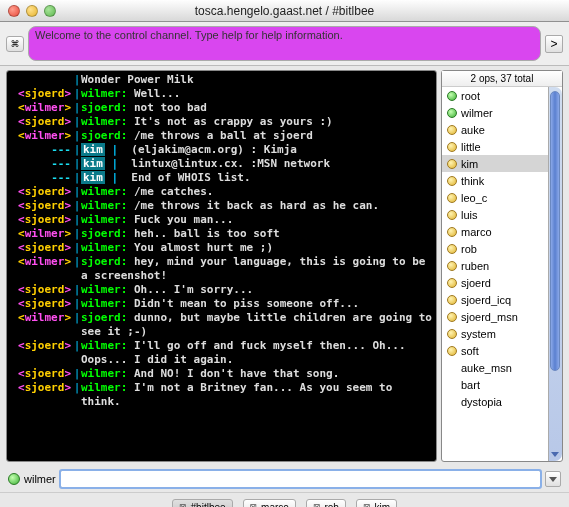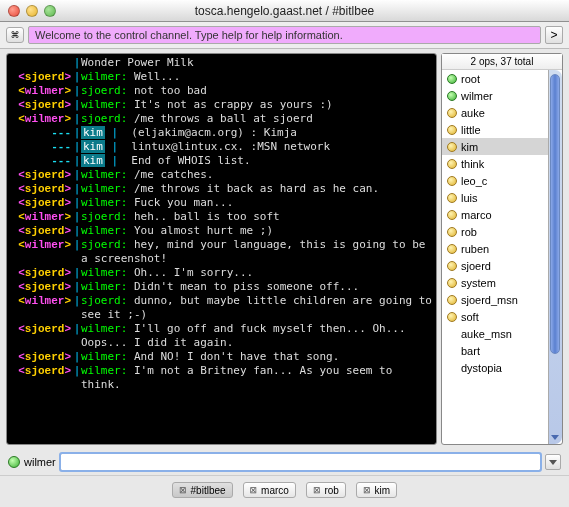--- a/index.html
+++ b/index.html
@@ -6,29 +6,29 @@
   body { font-family: "Lucida Grande", sans-serif; font-size: 11px; background: #e8e8e8; width: 569px; height: 507px; overflow: hidden; }
   .titlebar { height: 22px; background: linear-gradient(#fefefe, #d8d8d8); border-bottom: 1px solid #909090; display: flex; align-items: center; padding: 0 8px; position: relative; }
   .traffic { display: flex; gap: 6px; position: absolute; left: 8px; }
   .tl { width: 12px; height: 12px; border-radius: 50%; border: 1px solid rgba(0,0,0,.25); }
   .tl.r { background: radial-gradient(circle at 35% 35%, #ff9e8e, #e8493a); }
   .tl.y { background: radial-gradient(circle at 35% 35%, #ffe08a, #e6b42f); }
   .tl.g { background: radial-gradient(circle at 35% 35%, #a8e49a, #5fb84f); }
   .title { flex: 1; text-align: center; font-size: 12px; color: #222; }
   .inputrow { display: flex; align-items: center; gap: 4px; padding: 4px 6px; background: #eee; border-bottom: 1px solid #bbb; }
   .smallicon { width: 18px; height: 16px; border: 1px solid #aaa; border-radius: 3px; background: linear-gradient(#fff,#e0e0e0); display: flex; align-items: center; justify-content: center; font-size: 9px; }
-  .welcome { flex: 1; height: 18px; border: 1px solid #aaa; border-radius: 2px; background: #f0abfc; padding: 2px 6px; font-size: 11px; color: #333; }
+  .welcome { flex: 1; height: 35px; border: 1px solid #aaa; border-radius: 8px; background: #d946ef; padding: 2px 6px; font-size: 11px; color: #333; }
   .gtbtn { width: 18px; height: 18px; border: 1px solid #aaa; border-radius: 2px; background: linear-gradient(#fff,#e0e0e0); text-align: center; line-height: 16px; font-size: 12px; }
   .main { display: flex; height: 400px; padding: 4px 6px; gap: 2px; }
   .chatwrap { flex: 1; border: 1px solid #888; border-radius: 3px; overflow: hidden; display: flex; }
   .chat { flex: 1; background: #000; font-family: Monaco, monospace; font-size: 11px; line-height: 14px; padding: 2px 4px; overflow: hidden; white-space: pre-wrap; word-break: break-word; }
   .line { display: flex; }
-  .nickcol { width: 62px; text-align: right; flex-shrink: 0; padding-right: 2px; font-weight: bold; font-family: Liberation Mono, monospace; }
+  .nickcol { width: 62px; text-align: right; flex-shrink: 0; padding-right: 2px; font-weight: bold; }
   .gutter { width: 8px; flex-shrink: 0; color: #00c8ff; text-align: center; }
-  .msg { flex: 1; color: #ddd; }
+  .msg { flex: 1; color: #ddd; font-weight: bold; }
   .msg .sp { color: #0f0; }
   .c-yellow { color: #ffd000; }
   .c-magenta { color: #ff4ff0; }
   .c-cyan { color: #1adff2; }
   .c-cyanbg { background: #0a7a8a; color: #fff; padding: 0 2px; }
   .userpanel { width: 122px; border: 1px solid #888; border-radius: 3px; background: #fff; display: flex; flex-direction: column; margin-left: 2px; }
   .userheader { font-size: 10px; padding: 2px 4px; border-bottom: 1px solid #ccc; background: linear-gradient(#fff,#eee); text-align: center; }
   .userlist { flex: 1; overflow: hidden; position: relative; border-radius: 7px; }
   .uitem { display: flex; align-items: center; gap: 4px; padding: 1px 5px; font-size: 11px; height: 17px; }
   .uitem.sel { background: #d5d5d5; }
@@ -118,25 +118,29 @@
         <div class="uitem">
           <div class="dot yellow"></div>
           <span>ruben</span>
         </div>
         <div class="uitem">
           <div class="dot yellow"></div>
           <span>sjoerd</span>
         </div>
         <div class="uitem">
           <div class="dot yellow"></div>
-          <span>system</span>
+          <span>sjoerd_icq</span>
         </div>
         <div class="uitem">
           <div class="dot yellow"></div>
           <span>sjoerd_msn</span>
+        </div>
+        <div class="uitem">
+          <div class="dot yellow"></div>
+          <span>system</span>
         </div>
         <div class="uitem">
           <div class="dot yellow"></div>
           <span>soft</span>
         </div>
         <div class="uitem">
           <div class="dot none"></div>
           <span>auke_msn</span>
         </div>
         <div class="uitem">

